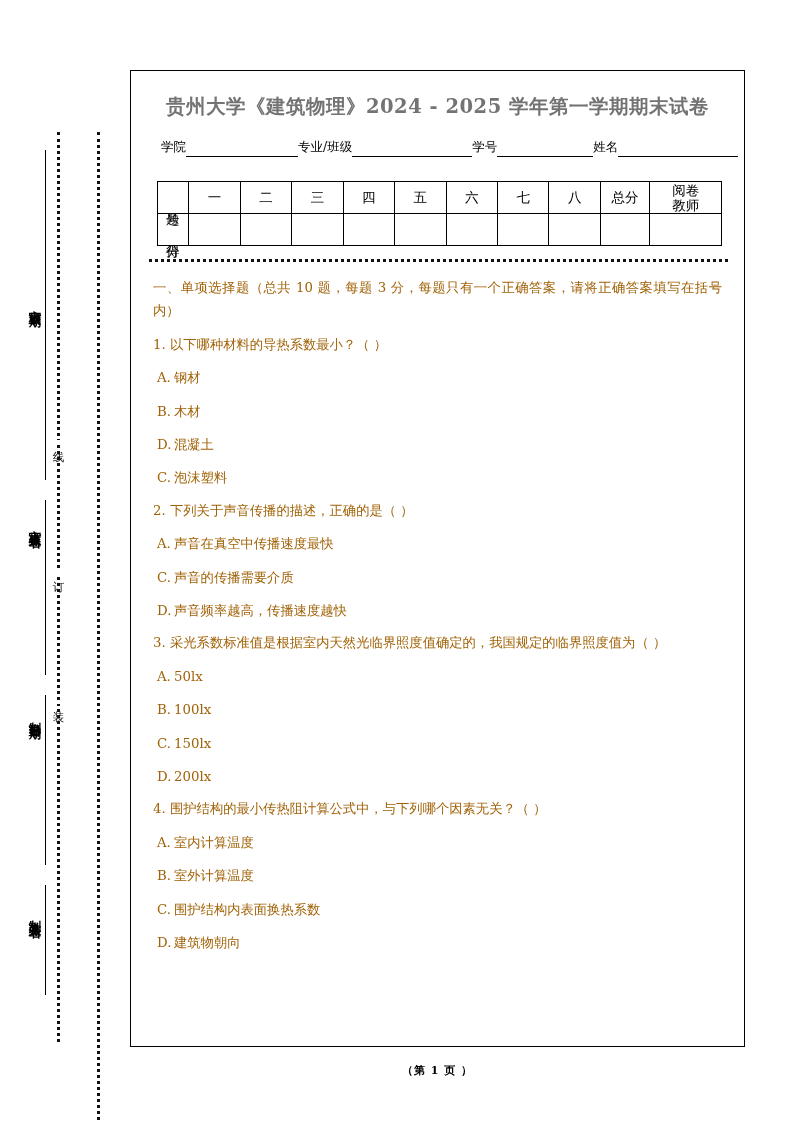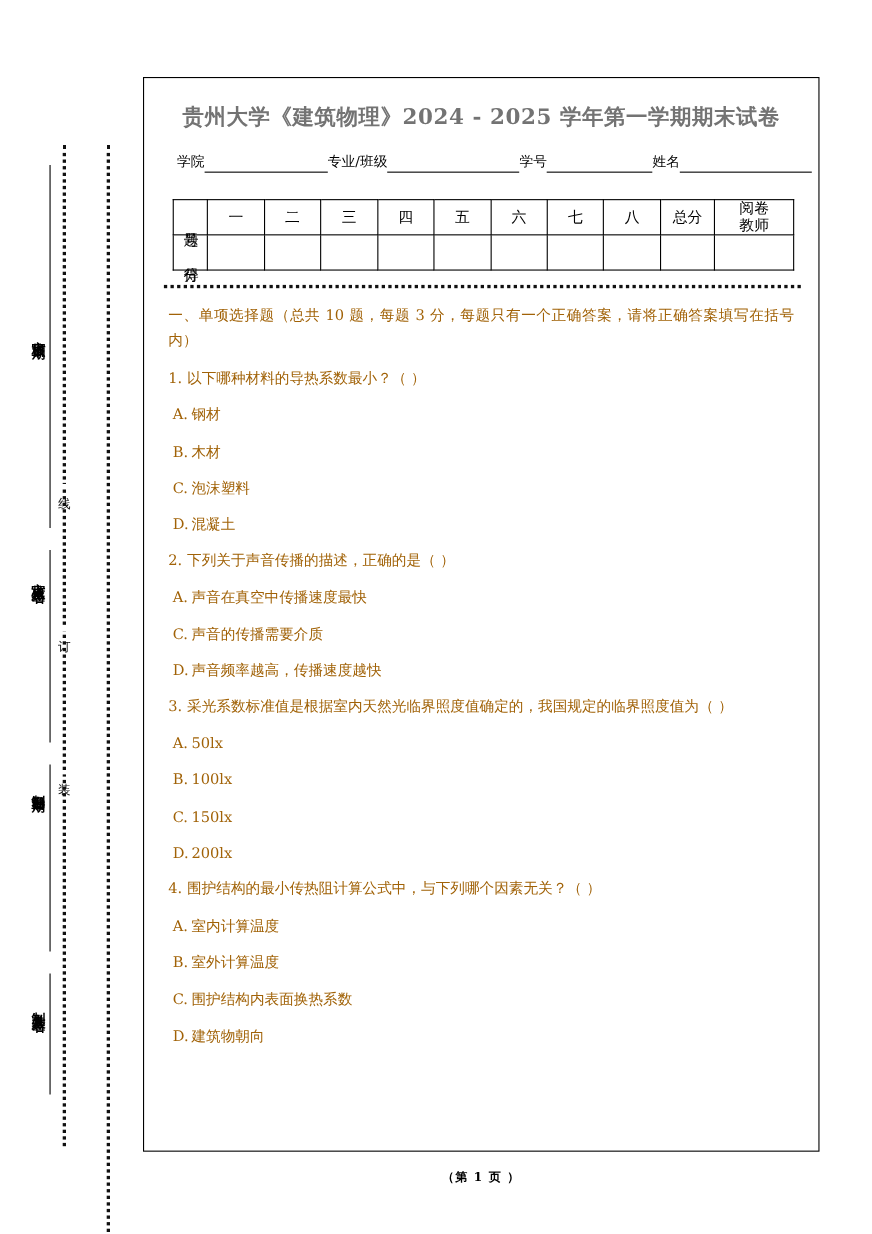--- a/index.html
+++ b/index.html
@@ -276,24 +276,24 @@
     <div class="question">
       <span class="opt-letter">1.</span><span>以下哪种材料的导热系数最小？（   ）</span>
     </div>
     <div class="option">
       <span class="opt-letter">A.</span><span>钢材</span>
     </div>
     <div class="option">
       <span class="opt-letter">B.</span><span>木材</span>
     </div>
     <div class="option">
+      <span class="opt-letter">D.</span><span>混凝土</span>
+    </div>
+    <div class="option">
       <span class="opt-letter">C.</span><span>泡沫塑料</span>
-    </div>
-    <div class="option">
-      <span class="opt-letter">D.</span><span>混凝土</span>
     </div>
 
     <div class="question">
       <span class="opt-letter">2.</span><span>下列关于声音传播的描述，正确的是（   ）</span>
     </div>
     <div class="option">
       <span class="opt-letter">A.</span><span>声音在真空中传播速度最快</span>
     </div>
     <div class="option">
       <span class="opt-letter">C.</span><span>声音的传播需要介质</span>

